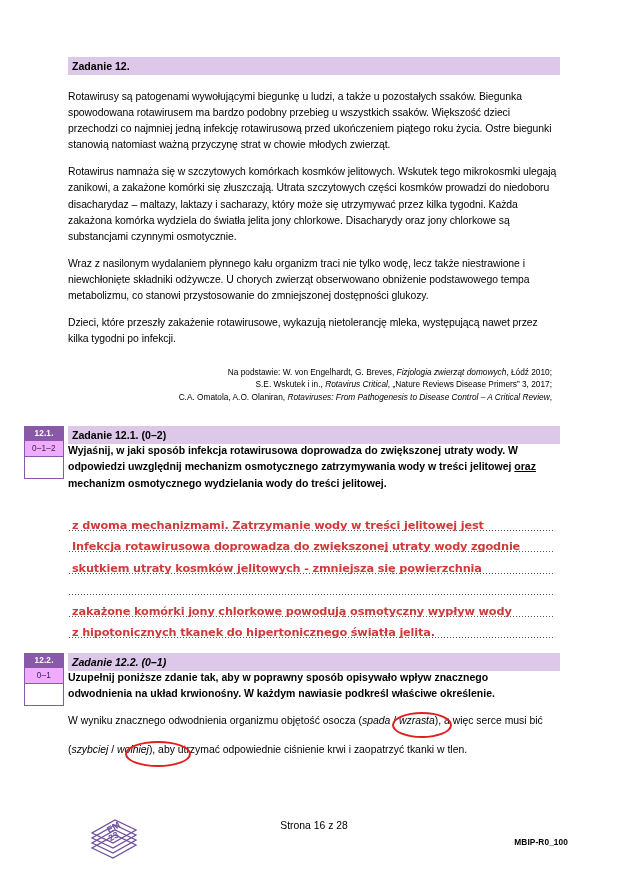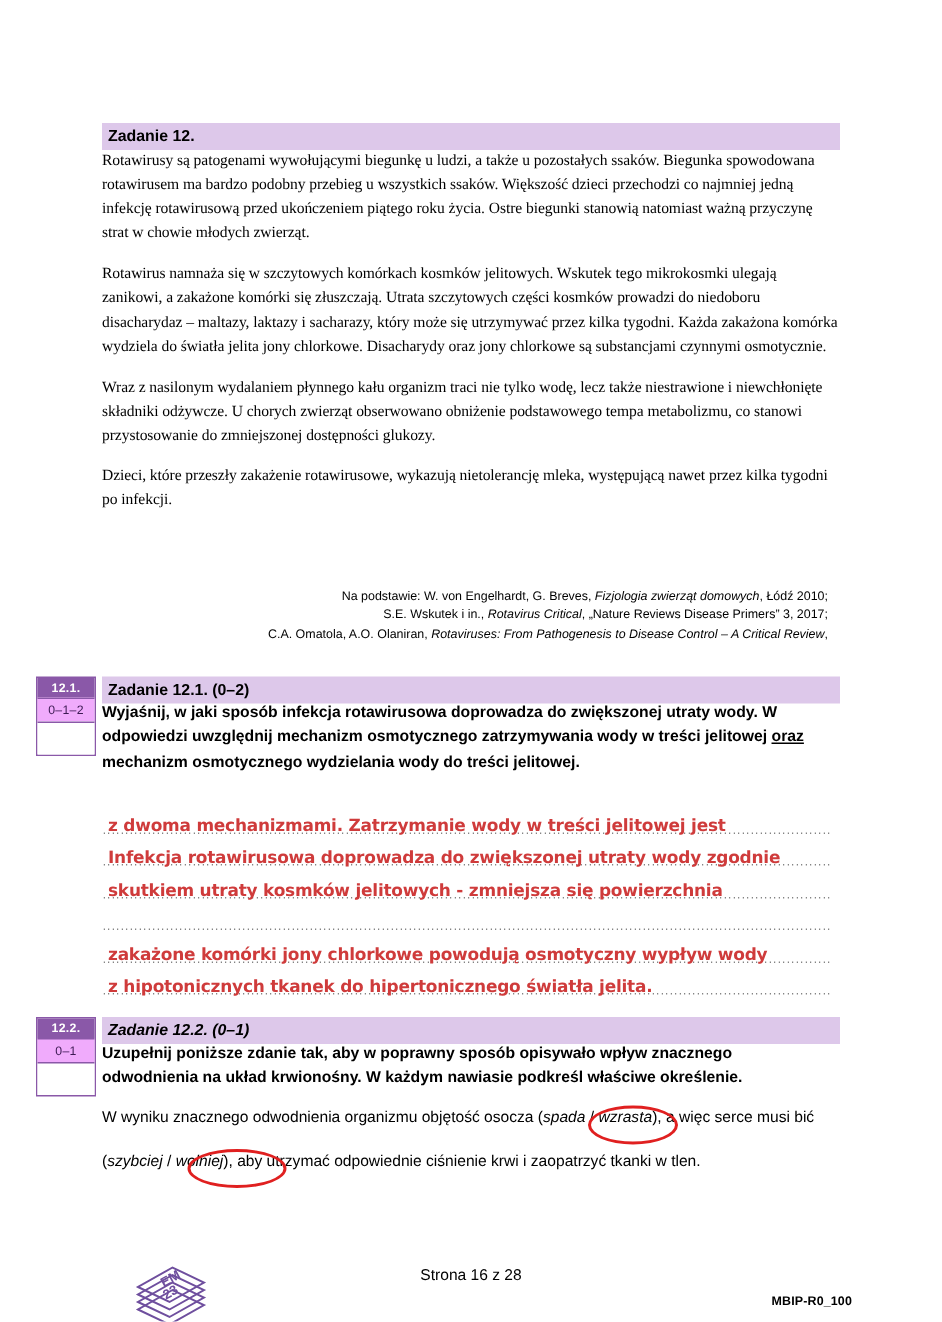--- a/index.html
+++ b/index.html
@@ -1,32 +1,32 @@
 <!DOCTYPE html>
 <html><head>
 <meta charset="utf-8">
 <style>
   html,body{margin:0;padding:0;background:#ffffff;}
   body{width:628px;height:881px;overflow:hidden;
        font-family:"Liberation Sans", sans-serif;color:#000;}
-  .page{position:relative;width:628px;height:765px;background:#fff;margin-top:25px;}
+  .page{position:relative;width:628px;height:765px;background:#fff;}
 
   
   .content{position:absolute;left:68px;top:0;width:492px;}
   p.body{font-size:10.4px;line-height:16.1px;margin:0 0 11px 0;text-align:left;
          letter-spacing:-0.05px;}
 
   
   .band{background:#ddc8ea;padding:2px 4px 2px 4px;font-weight:bold;font-size:10.6px;
         line-height:14px;}
   .band-wide{position:absolute;left:68px;width:484px;}
 
   
   #task12-header{top:57px;}
-  #task12-body{top:75px;font-family:Liberation Serif, serif;}
+  #task12-body{top:89px;}
 
   
   .source{position:absolute;left:150px;top:366px;width:402px;text-align:right;
           font-size:8.3px;line-height:12.3px;color:#000;}
   .source i{font-style:italic;}
 
   
   .scorebox{position:absolute;width:40px;border:1px solid #8a58a8;box-sizing:border-box;}
   .sb-num{background:#8a58a8;color:#fff;font-size:8.2px;font-weight:bold;text-align:center;
           padding:2px 0 2px 0;letter-spacing:0.2px;}

